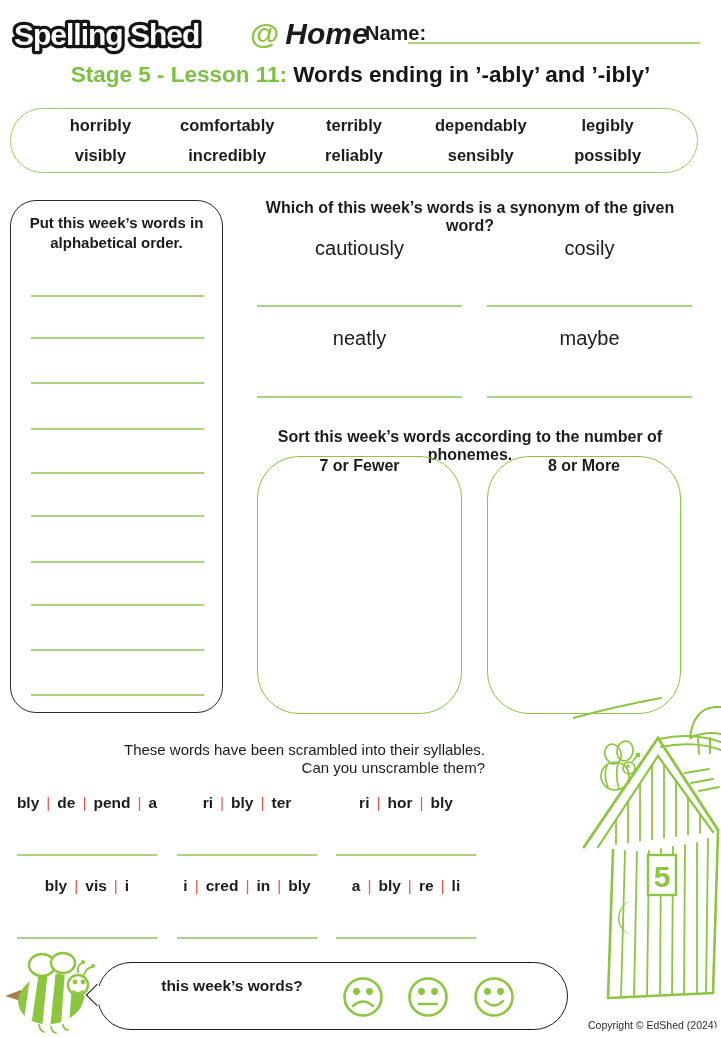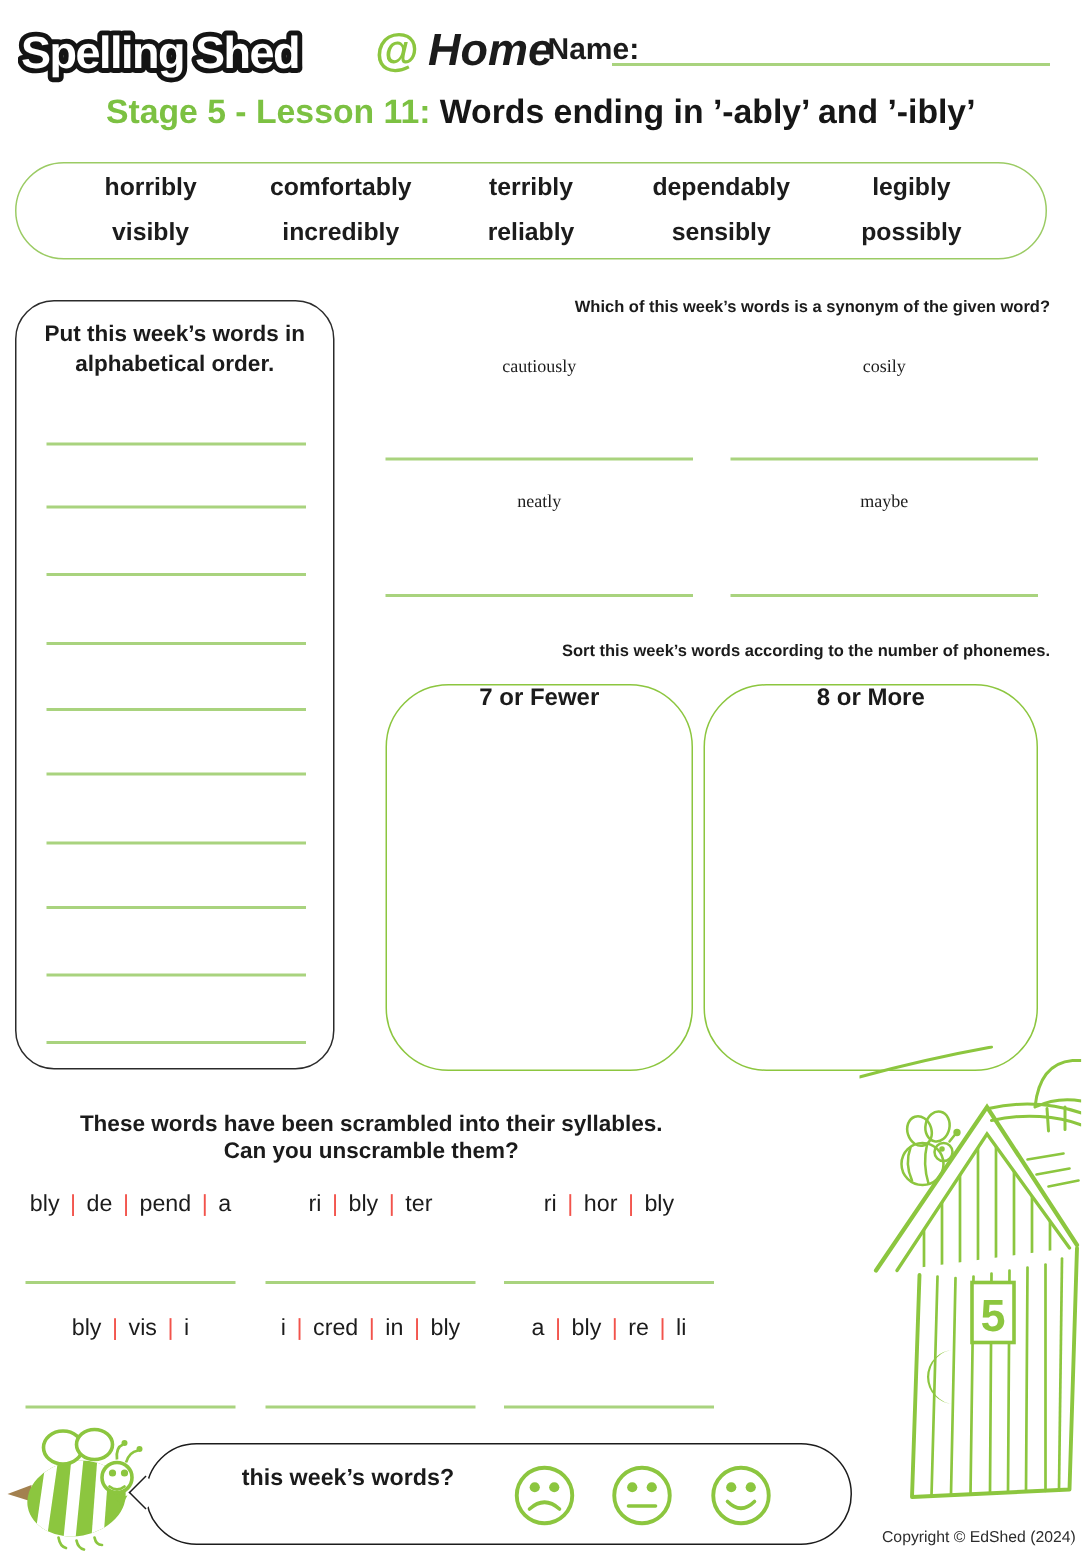--- a/index.html
+++ b/index.html
@@ -27,33 +27,33 @@
   .word-bank span{font-size:16.5px;font-weight:600;color:#1c1c1c;}
   
   .alpha-box{
     position:absolute;left:10px;top:200px;width:213px;height:513px;
     border:1.8px solid #2b2b2b;border-radius:26px;box-sizing:border-box;
   }
   .alpha-title{padding:12px 14px 0;text-align:center;font-size:15px;font-weight:600;line-height:1.3;}
   .alpha-box .line{position:absolute;left:20px;width:173px;}
   .line{height:2px;background:#A9D37E;}
   
-  .sec-heading{position:absolute;text-align:right;font-size:11px;font-weight:600;}
-  .syn-word{position:absolute;width:205px;text-align:center;font-size:12px;font-family:Liberation Serif, serif;}
+  .sec-heading{position:absolute;text-align:center;font-size:16px;font-weight:600;}
+  .syn-word{position:absolute;width:205px;text-align:center;font-size:20px;}
   .syn-line{position:absolute;width:205px;}
   
   .phon-box{
     position:absolute;top:456px;height:258px;border:1.8px solid #8CC63F;border-radius:42px;
     box-sizing:border-box;text-align:center;
   }
   .phon-label{margin-top:0;font-size:16px;font-weight:bold;}
   
-  .scr-heading{position:absolute;left:10px;width:475px;text-align:center;font-size:15px;font-weight:700;}
+  .scr-heading{position:absolute;left:10px;width:475px;text-align:right;font-size:15px;font-weight:400;}
   .scr-cell{position:absolute;width:150px;text-align:center;font-size:15.5px;white-space:nowrap;}
-  .scr-cell .syl{color:#1c1c1c;}
+  .scr-cell .syl{color:#1c1c1c;font-weight:bold;}
   .scr-cell .syl-sep{color:#F2534B;padding:0 7px;font-weight:500;}
   .scr-line{position:absolute;width:140px;}
   
   .bubble{
     position:absolute;left:97px;top:962px;width:471px;height:68px;
     border:1.8px solid #1c1c1c;border-radius:34px;box-sizing:border-box;background:#fff;
   }
   .bubble-tail{
     position:absolute;left:-9px;top:24px;width:15px;height:15px;background:#fff;
     border-left:1.8px solid #1c1c1c;border-bottom:1.8px solid #1c1c1c;
@@ -120,21 +120,21 @@
   <div class="syn-line line" style="left:487px;top:305px"></div>
   <div class="syn-word" style="left:257px;top:327px">neatly</div>
   <div class="syn-word" style="left:487px;top:327px">maybe</div>
   <div class="syn-line line" style="left:257px;top:396px"></div>
   <div class="syn-line line" style="left:487px;top:396px"></div>
 
   <div class="sec-heading" style="left:240px;top:428px;width:460px">Sort this week’s words according to the number of phonemes.</div>
   <div class="phon-box" style="left:257px;width:205px">
     <div class="phon-label">7 or Fewer</div>
   </div>
-  <div class="phon-box" style="left:469px;width:223px">
+  <div class="phon-box" style="left:487px;width:194px">
     <div class="phon-label">8 or More</div>
   </div>
 
   <div class="scr-heading" style="top:741px">These words have been scrambled into their syllables.</div>
   <div class="scr-heading" style="top:759px">Can you unscramble them?</div>
 
   <div class="scr-cell" style="left:12px;top:794px"><span class="syl">bly</span><span class="syl-sep">|</span><span class="syl">de</span><span class="syl-sep">|</span><span class="syl">pend</span><span class="syl-sep">|</span><span class="syl">a</span></div>
   <div class="scr-cell" style="left:172px;top:794px"><span class="syl">ri</span><span class="syl-sep">|</span><span class="syl">bly</span><span class="syl-sep">|</span><span class="syl">ter</span></div>
   <div class="scr-cell" style="left:331px;top:794px"><span class="syl">ri</span><span class="syl-sep">|</span><span class="syl">hor</span><span class="syl-sep">|</span><span class="syl">bly</span></div>
   <div class="scr-line line" style="left:17px;top:854px"></div>

